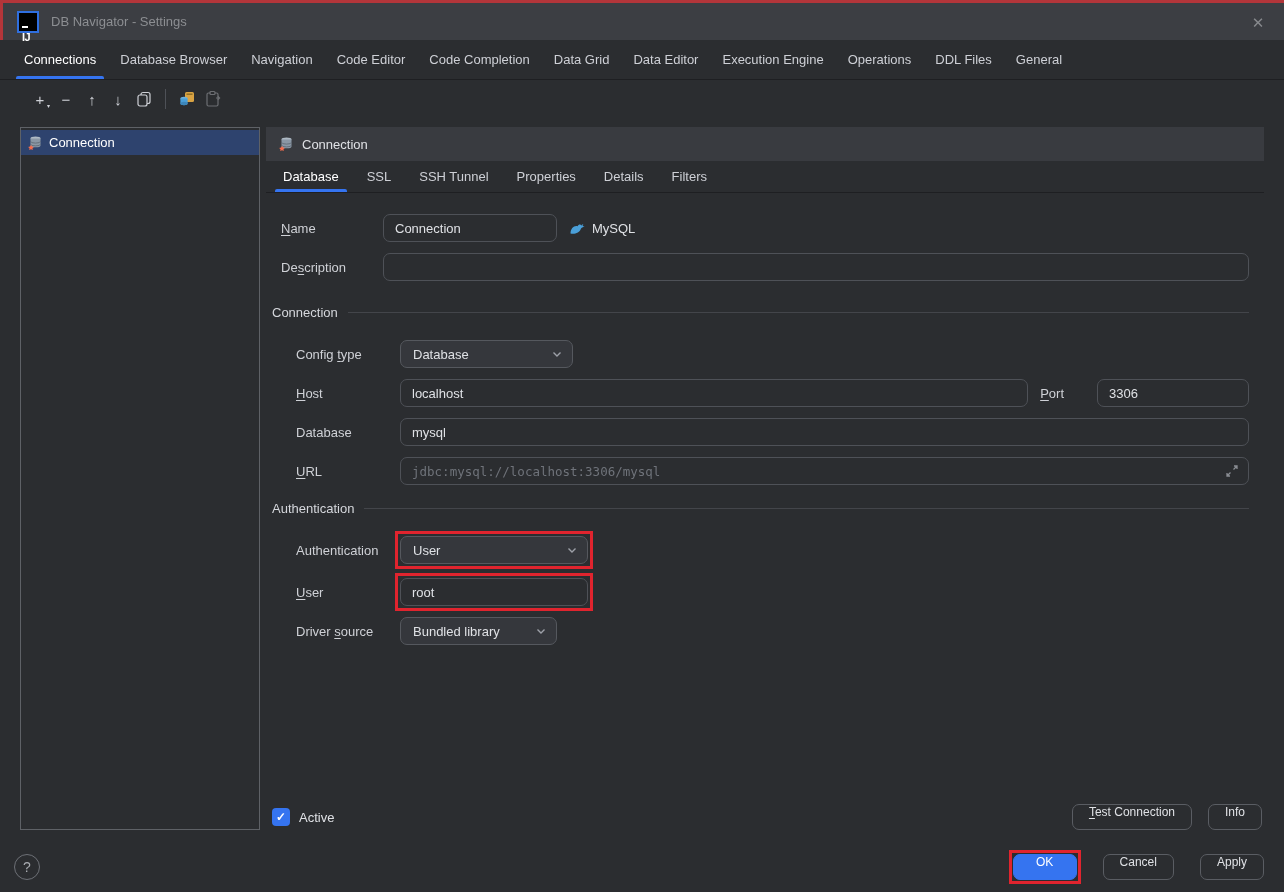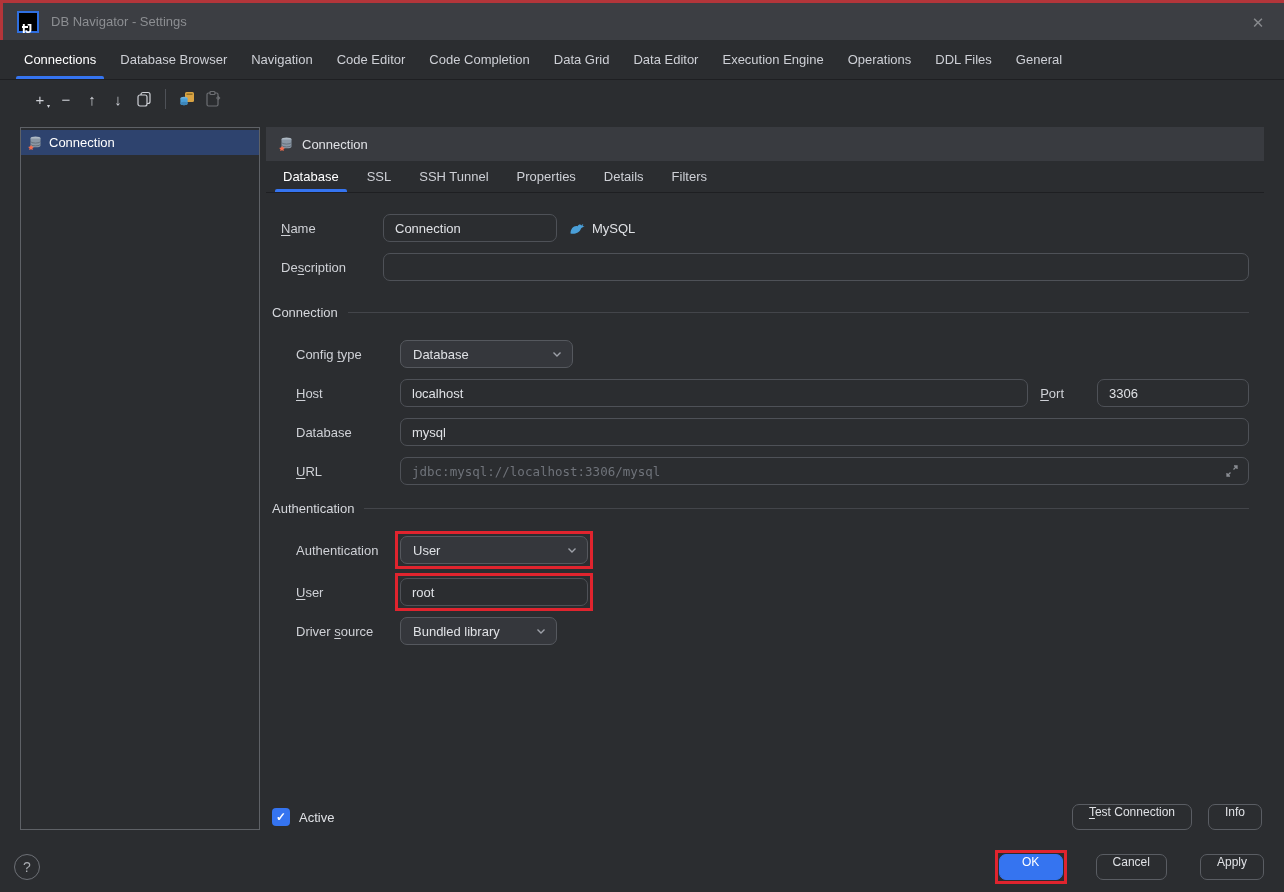--- a/index.html
+++ b/index.html
@@ -7,21 +7,21 @@
     --bg:#2b2d30; --titlebar:#3c3e43; --panelheader:#393b40; --line:#1e1f22;
     --border:#4e5157; --border-lt:#5a5d63; --text:#dfe1e5; --label:#cfd1d6; --dim:#8c8e92;
   }
   *{box-sizing:border-box; margin:0; padding:0;}
   html,body{width:1284px; height:892px; overflow:hidden;}
   body{background:var(--bg); font-family:"Liberation Sans", sans-serif; font-size:13px; color:var(--text); position:relative;}
 
   
   .titlebar{height:40px; background:var(--titlebar); border-top:3px solid var(--window_edge); border-left:3px solid var(--window_edge); display:flex; align-items:center; padding:0 14px; position:relative;}
   .app-icon{width:22px; height:22px; border:2px solid #2f6fe0; background:#000; position:relative; flex:none;}
-  .app-icon .ij{position:absolute; top:8px; left:3px; color:#fff; font-size:13px; font-weight:bold; letter-spacing:-0.5px;}
+  .app-icon .ij{position:absolute; top:18px; left:3px; color:#fff; font-size:11px; font-weight:bold; letter-spacing:-0.5px;}
   .app-icon .bar{position:absolute; left:3px; bottom:3px; width:6px; height:2px; background:#fff;}
   .title-text{margin-left:12px; color:var(--dim); font-size:13px;}
   .close-btn{position:absolute; right:16px; top:10px; width:20px; height:20px; display:flex; align-items:center; justify-content:center; color:#87898d; font-size:15px; cursor:pointer;}
 
   
   .tabstrip{height:40px; border-bottom:1px solid var(--line); display:flex; align-items:stretch; padding-left:12px;}
   .tab{display:flex; align-items:center; padding:12px 12px; color:#ced0d6; position:relative; cursor:pointer;}
   .tab.active{color:#fff;}
   .tab.active::after{content:""; position:absolute; left:4px; right:4px; bottom:0; height:3px; background:var(--accent); border-radius:2px 2px 0 0;}
 
@@ -68,21 +68,21 @@
 
   
   .panel-bottom{position:absolute; left:272px; right:22px; bottom:62px; display:flex; justify-content:space-between; align-items:center;}
   .active-wrap{display:flex; align-items:center; gap:9px;}
   .checkbox{width:18px; height:18px; background:var(--accent); border-radius:4px; display:flex; align-items:center; justify-content:center; color:#fff; font-size:12px; font-weight:bold; cursor:pointer;}
   .btn{height:26px; padding:0 16px; border:1px solid var(--border-lt); border-radius:7px; background:transparent; color:var(--text); font-size:12px; display:inline-flex; align-items:flex-start; justify-content:center; cursor:pointer; font-family:"Liberation Sans", sans-serif;}
   .btn.primary{background:var(--accent); border-color:var(--accent); color:#fff; min-width:64px;}
   .btn-row{display:flex; gap:16px; align-items:center;}
   .footer{position:absolute; left:14px; right:20px; bottom:12px; display:flex; justify-content:space-between; align-items:center;}
   .help{width:26px; height:26px; border:1px solid #6d7076; border-radius:50%; display:flex; align-items:center; justify-content:center; color:#a8abb0; font-size:14px; cursor:pointer;}
-  .footer .btn-row{gap:33px;}
+  .footer .btn-row{gap:26px;}
   .footer .annot::after{inset:-4px;}
   svg{display:block;}
 </style>
 </head>
 <body>
 
 <div class="titlebar">
   <div class="app-icon">
     <span class="ij">IJ</span>
       <span class="bar"></span>

